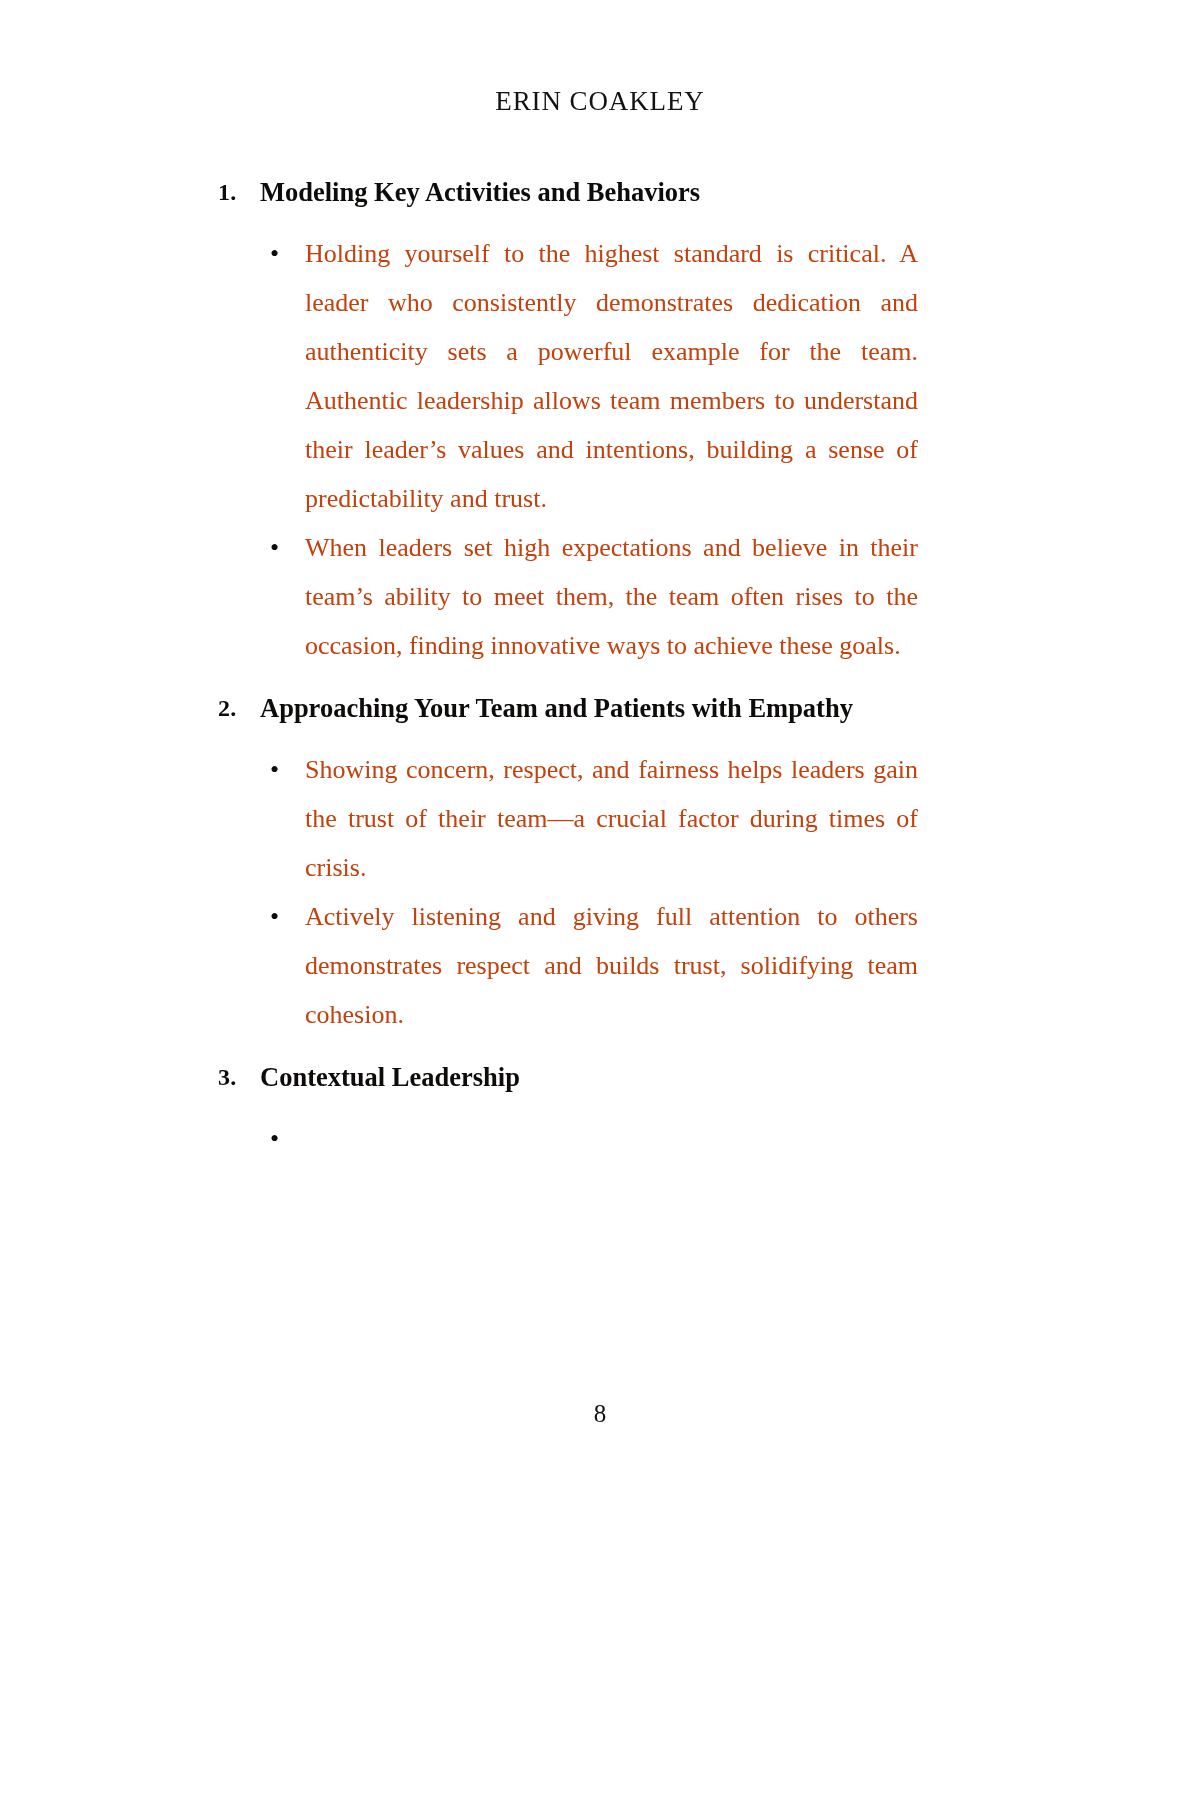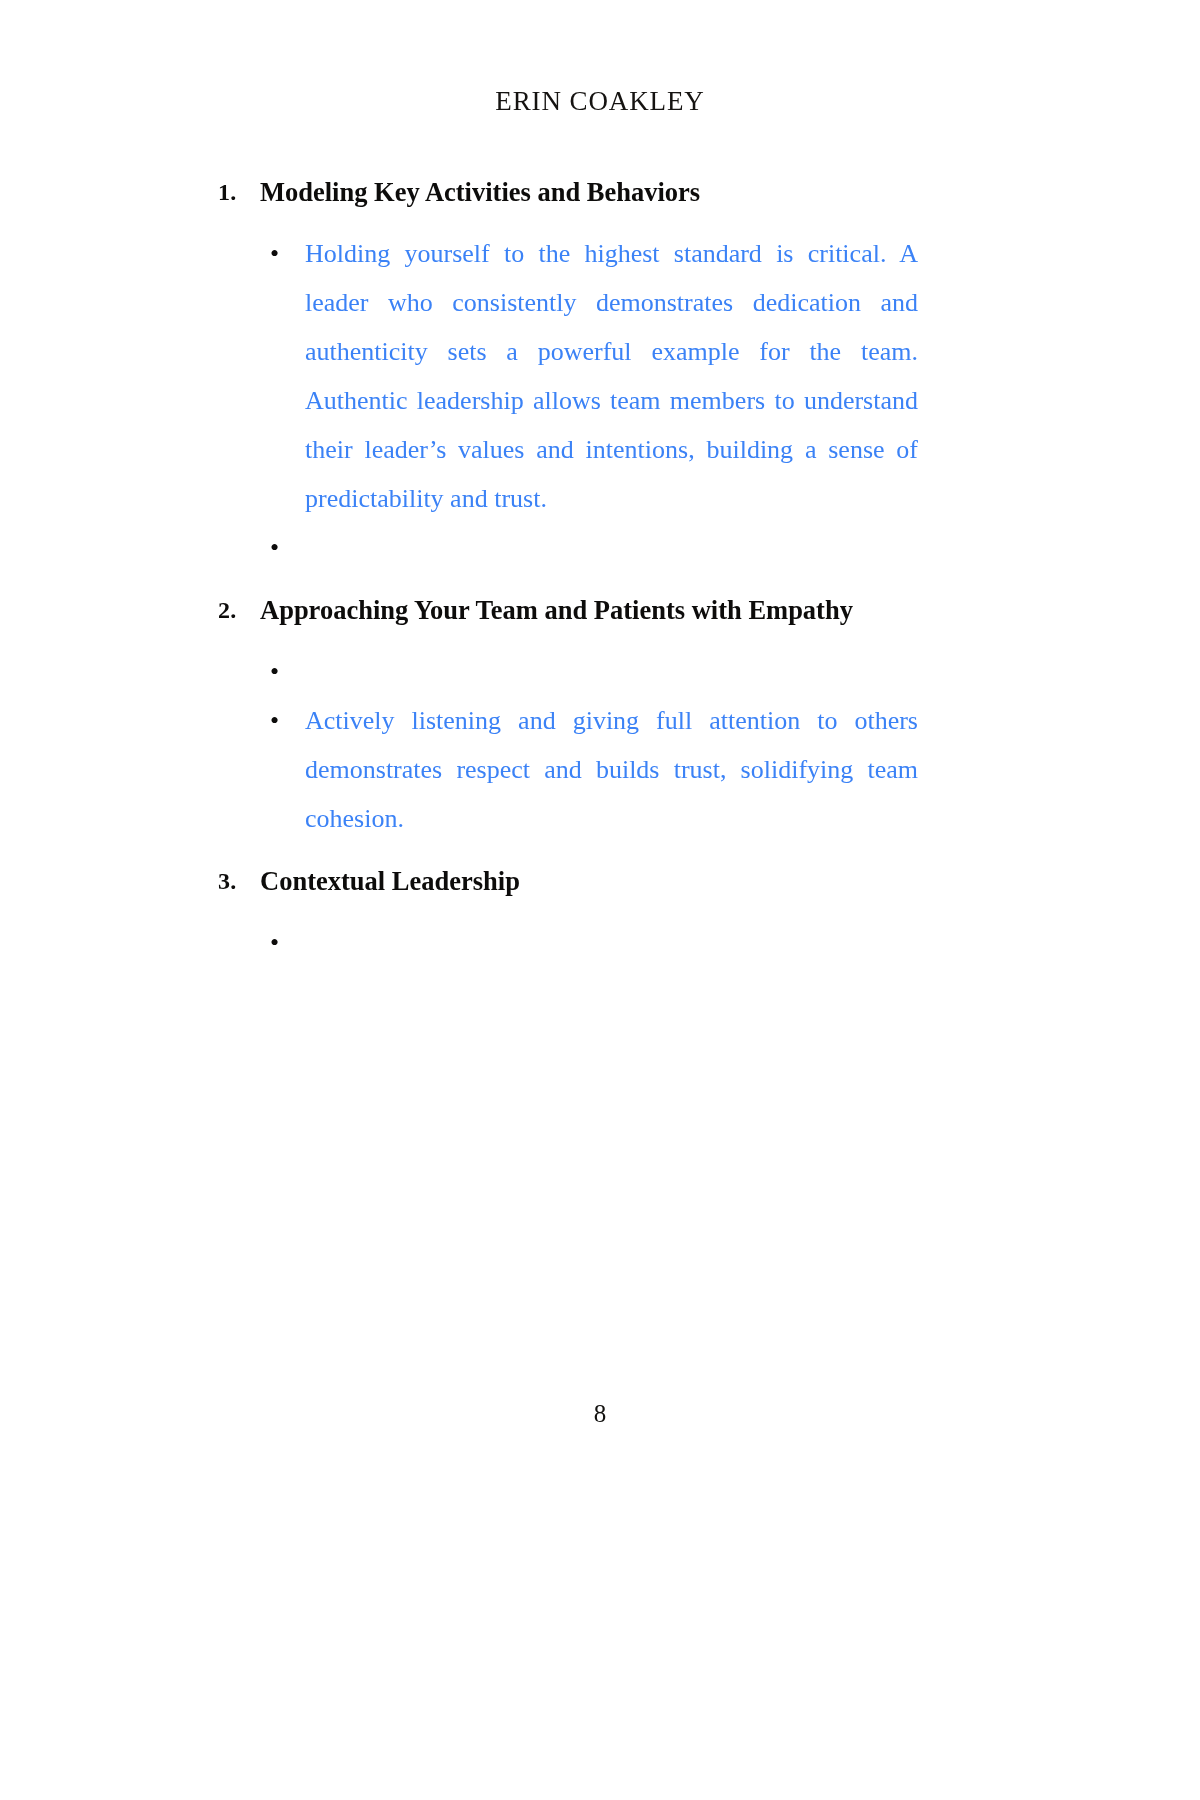--- a/index.html
+++ b/index.html
@@ -103,21 +103,21 @@
     color: #0d0c0b;
     text-align: left;
   }
   .bullet-text {
     flex: 1 1 auto;
     font-size: 26px;
     line-height: 49px;
     text-align: justify;
     text-justify: inter-word;
     hyphens: none;
-    color: #3b82f6;
+    color: #c2410c;
   }
 
   .gap-after-section {
     height: 12px;
   }
   .gap-before-section {
     height: 14px;
   }
 
   
@@ -146,35 +146,37 @@
         <span class="section-title">Modeling Key Activities and Behaviors</span>
       </div>
       <div class="gap-after-section"></div>
       <ul class="bullets">
         <li class="bullet-item">
           <span class="bullet-marker">•</span>
           <span class="bullet-text">Holding yourself to the highest standard is critical. A leader who consistently demonstrates dedication and authenticity sets a powerful example for the team. Authentic leadership allows team members to understand their leader’s values and intentions, building a sense of predictability and trust.</span>
         </li>
         <li class="bullet-item">
           <span class="bullet-marker">•</span>
+          <span class="bullet-text">When leaders set high expectations and believe in their team’s ability to meet them, the team often rises to the occasion, finding innovative ways to achieve these goals.</span>
         </li>
       </ul>
     </div>
 
     <div class="gap-before-section"></div>
 
     <div class="section">
       <div class="section-heading">
         <span class="section-number">2.</span>
         <span class="section-title justify-all last-left">Approaching Your Team and Patients with Empathy</span>
       </div>
       <div class="gap-after-section"></div>
       <ul class="bullets">
         <li class="bullet-item">
           <span class="bullet-marker">•</span>
+          <span class="bullet-text">Showing concern, respect, and fairness helps leaders gain the trust of their team—a crucial factor during times of crisis.</span>
         </li>
         <li class="bullet-item">
           <span class="bullet-marker">•</span>
           <span class="bullet-text">Actively listening and giving full attention to others demonstrates respect and builds trust, solidifying team cohesion.</span>
         </li>
       </ul>
     </div>
 
     <div class="gap-before-section"></div>
 

